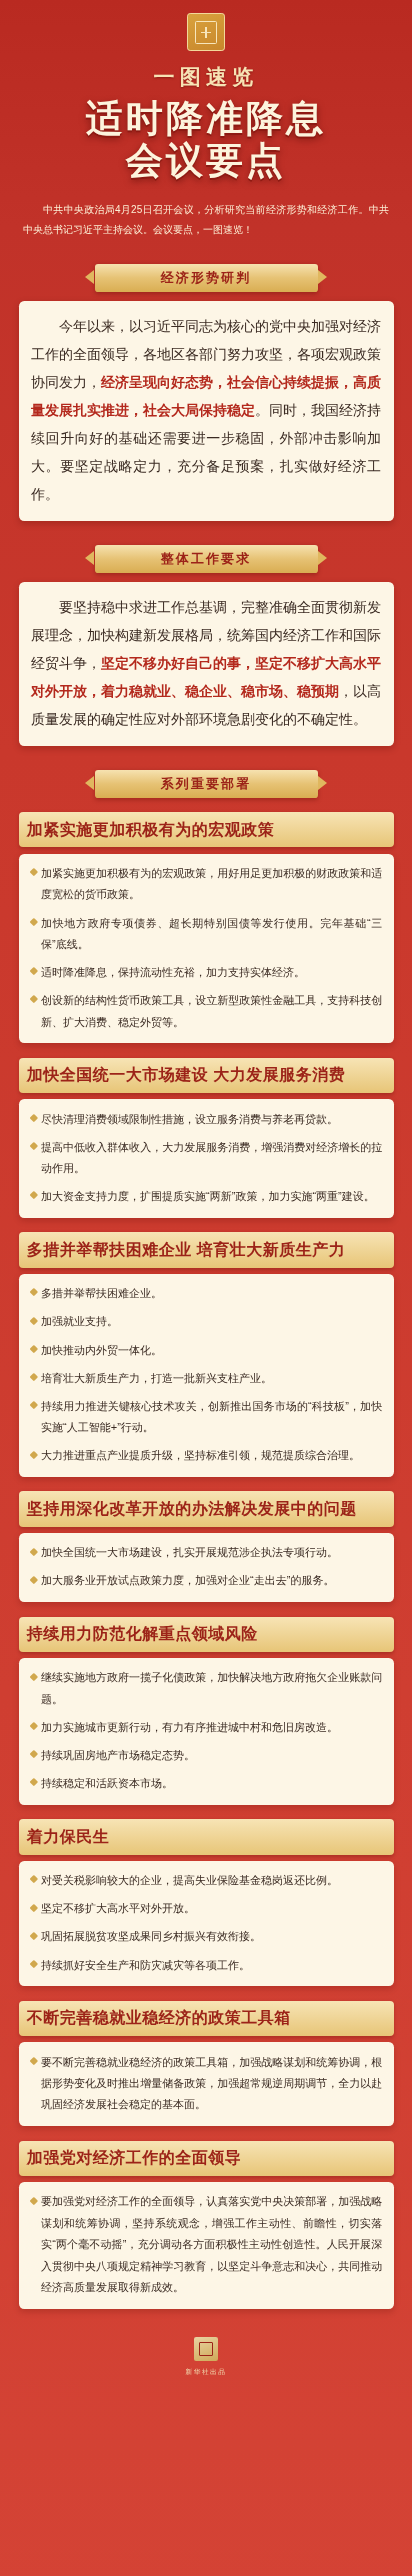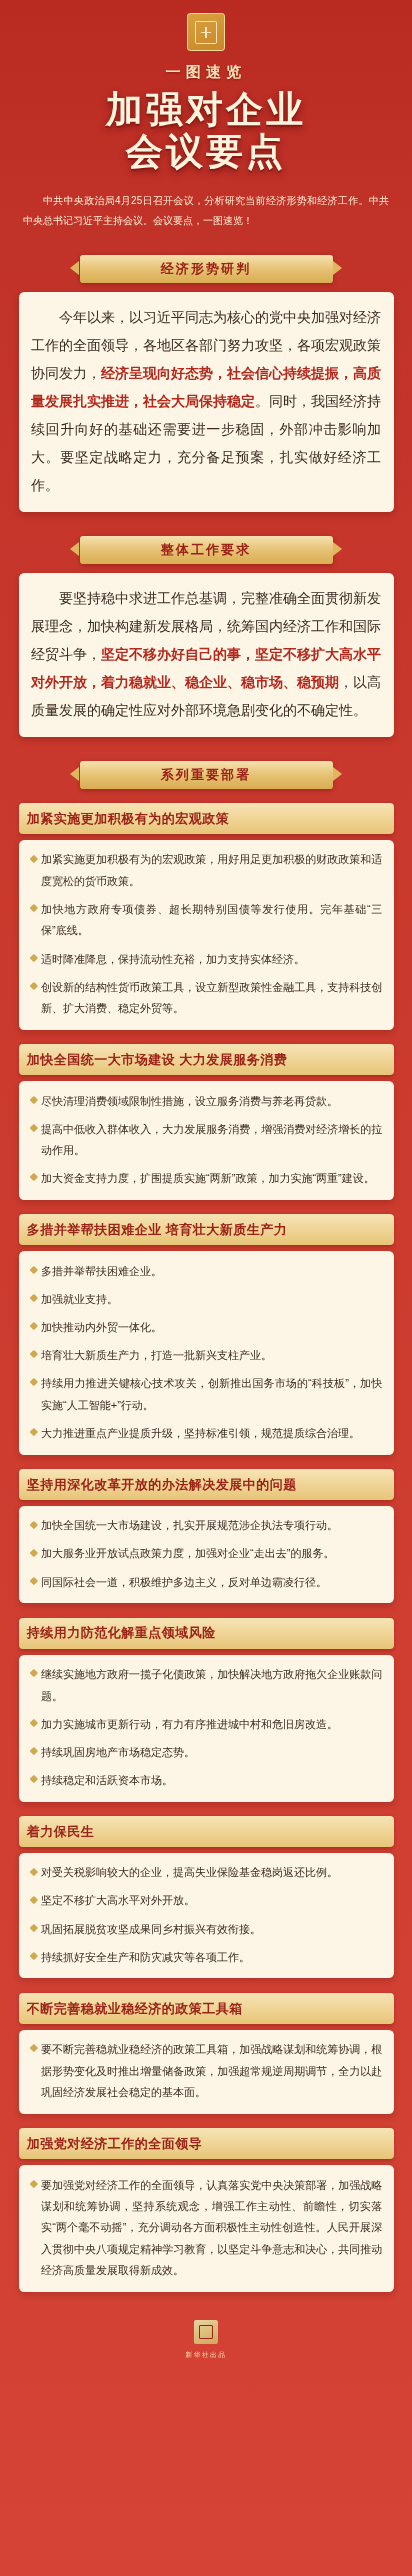--- a/index.html
+++ b/index.html
@@ -50,21 +50,21 @@
   }
 
   
   .headline {
     text-align: center;
     margin-top: 9.3px;
     padding: 0 20.6px;
   }
   .kicker {
     color: #f7e3b4;
-    font-size: 15px;
+    font-size: 21px;
     letter-spacing: 5.2px;
     font-weight: bold;
     text-shadow: 0 1px 2.1px rgba(90,10,5,.5);
   }
   .title-main {
     margin-top: 7.2px;
     font-size: 37px;
     line-height: 1.14;
     font-weight: bold;
     color: #fdf4dd;
@@ -79,21 +79,21 @@
     color: #fdf0d6;
     font-size: 10px;
     line-height: 2.0;
     text-align: justify;
     text-indent: 2em;
   }
 
   
   .banner {
     margin: 24px auto 0 auto;
-    width: 253px;
+    width: 223px;
     height: 28px;
     background: linear-gradient(180deg, #f6e2b0 0%, #e6c274 50%, #d9ad52 100%);
     border-radius: 3.1px;
     position: relative;
     display: flex;
     align-items: center;
     justify-content: center;
     box-shadow: 0 1.5px 4.1px rgba(90,12,6,.35);
   }
   .banner:before, .banner:after {
@@ -130,21 +130,21 @@
   }
   .para b { color: #b4291d; font-weight: bold; }
 
   
   .subhead {
     margin: 14.4px 18.5px 0 18.5px;
     background: linear-gradient(180deg, #f7e4b5 0%, #e7c577 100%);
     border-radius: 4.1px;
     padding: 5.7px 8.2px;
     color: #9c2318;
-    font-size: 13px;
+    font-size: 16px;
     font-weight: bold;
     line-height: 1.5;
     letter-spacing: 0.5px;
     box-shadow: 0 1.5px 3.6px rgba(90,12,6,.3);
   }
   .subcard {
     margin: 6.2px 18.5px 0 18.5px;
     background: #fdf6e6;
     border-radius: 5.2px;
     padding: 9.3px 11.3px 10.3px 11.3px;
@@ -199,21 +199,21 @@
 
 <div class="page">
 
   <div class="emblem-wrap">
     <div class="emblem"></div>
   </div>
 
   <div class="headline">
     <div class="kicker">一图速览</div>
     <div class="title-main">
-      <span class="l1">加强对企业</span>
+      <span class="l1">适时降准降息</span>
       <span class="l2">会议要点</span>
     </div>
   </div>
 
   <div class="intro">中共中央政治局4月25日召开会议，分析研究当前经济形势和经济工作。中共中央总书记习近平主持会议。会议要点，一图速览！</div>
 
   <div id="sections-root">
       <div class="banner">
         <span class="banner-text">经济形势研判</span>
       </div>
@@ -252,21 +252,20 @@
         <div class="bullet">加强就业支持。</div>
         <div class="bullet">加快推动内外贸一体化。</div>
         <div class="bullet">培育壮大新质生产力，打造一批新兴支柱产业。</div>
         <div class="bullet">持续用力推进关键核心技术攻关，创新推出国务市场的“科技板”，加快实施“人工智能+”行动。</div>
         <div class="bullet">大力推进重点产业提质升级，坚持标准引领，规范提质综合治理。</div>
       </div>
       <div class="subhead">坚持用深化改革开放的办法解决发展中的问题</div>
       <div class="subcard">
         <div class="bullet">加快全国统一大市场建设，扎实开展规范涉企执法专项行动。</div>
         <div class="bullet">加大服务业开放试点政策力度，加强对企业“走出去”的服务。</div>
-        <div class="bullet">同国际社会一道，积极维护多边主义，反对单边霸凌行径。</div>
       </div>
       <div class="subhead">持续用力防范化解重点领域风险</div>
       <div class="subcard">
         <div class="bullet">继续实施地方政府一揽子化债政策，加快解决地方政府拖欠企业账款问题。</div>
         <div class="bullet">加力实施城市更新行动，有力有序推进城中村和危旧房改造。</div>
         <div class="bullet">持续巩固房地产市场稳定态势。</div>
         <div class="bullet">持续稳定和活跃资本市场。</div>
       </div>
       <div class="subhead">着力保民生</div>
       <div class="subcard">

